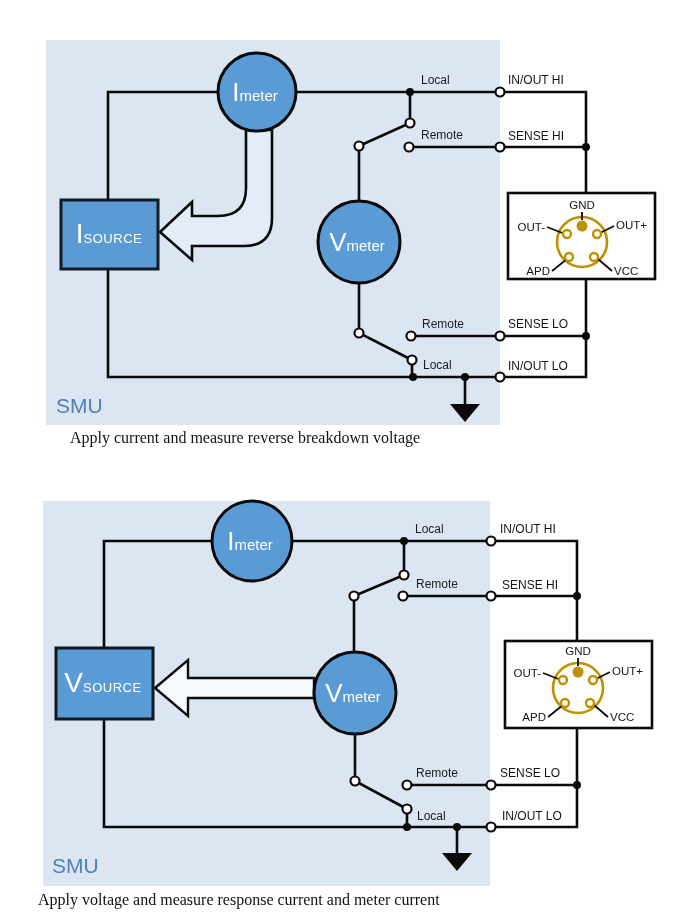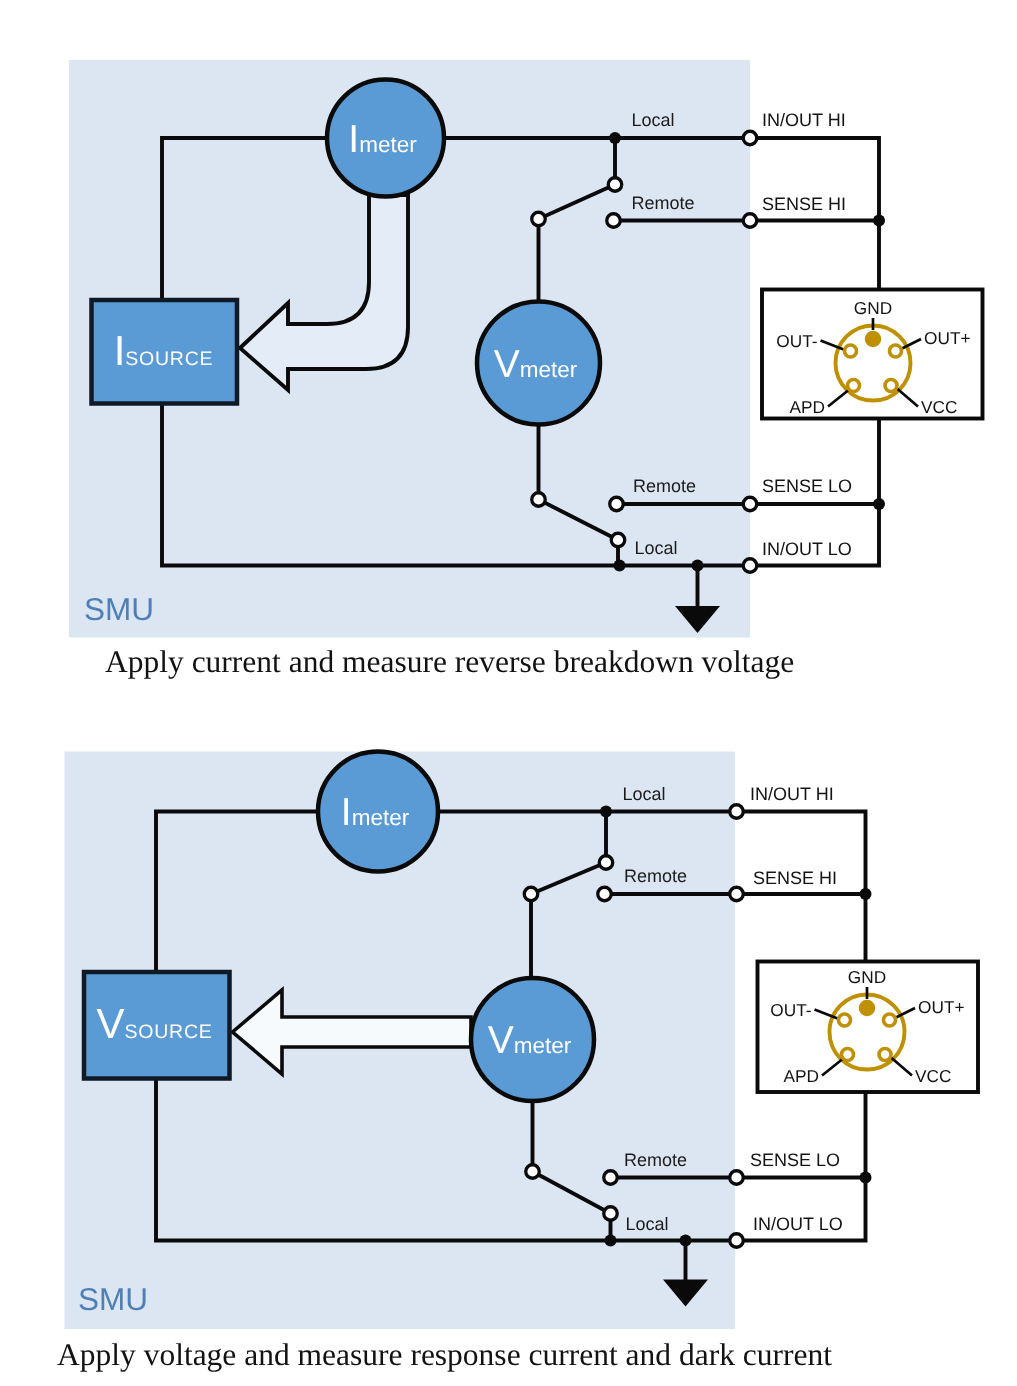--- a/index.html
+++ b/index.html
@@ -5,21 +5,21 @@
   html,body{margin:0;padding:0;}
   body{
     width:678px;height:924px;background:#ffffff;position:relative;
     font-family:"Liberation Sans",sans-serif;overflow:hidden;
   }
   .diagram-svg{position:absolute;left:0;}
   #svg-d1{top:0;}
   #svg-d2{top:462px;}
   .caption{
     position:absolute;font-family:"Liberation Serif",serif;
-    font-size:21px;color:#121212;white-space:nowrap;
+    font-size:16px;color:#121212;white-space:nowrap;
   }
   #caption-1{top:429px;left:70px;}
   #caption-2{top:891px;left:38px;}
 
   
   .smu-box{fill:#dce6f2;stroke:none;}
   .wire{fill:none;stroke:#0a0a0a;stroke-width:2.6;stroke-linecap:square;}
   .node-circle{fill:#5b9bd5;stroke:#0a0a0a;stroke-width:3;}
   .source-rect{fill:#5b9bd5;stroke:#0f1a26;stroke-width:3;}
   .node-text{fill:#ffffff;}
@@ -168,13 +168,13 @@
   <text class="term" x="500" y="71">IN/OUT HI</text>
   <text class="lbl" x="416" y="126">Remote</text>
   <text class="term" x="502" y="127">SENSE HI</text>
   <text class="lbl" x="416" y="315">Remote</text>
   <text class="term" x="500" y="315">SENSE LO</text>
   <text class="lbl" x="417" y="358">Local</text>
   <text class="term" x="502" y="358">IN/OUT LO</text>
   <text class="smu-label" x="52" y="411">SMU</text>
 </svg>
 
-<div class="caption" id="caption-2">Apply voltage and measure response current and dark current</div>
+<div class="caption" id="caption-2">Apply voltage and measure response current and meter current</div>
 
 </body></html>

